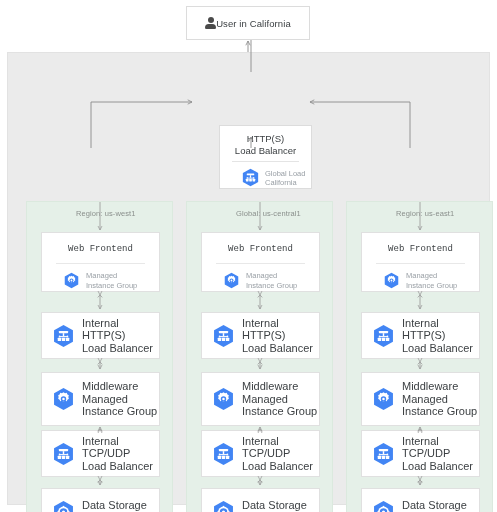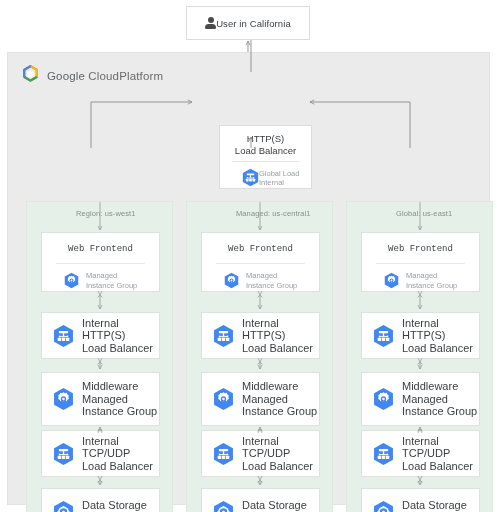--- a/index.html
+++ b/index.html
@@ -26,21 +26,21 @@
   .gcp-brand{position:absolute;left:14px;top:12px;display:flex;align-items:center;gap:8px;}
   .gcp-brand .txt{font-size:11.5px;color:#6b6b6b;letter-spacing:.15px;}
   .gcp-brand .txt b{font-weight:400;color:#5f6368;}
 
   
   .glb{position:absolute;left:211px;top:72px;width:93px;height:64px;
        background:#fff;border:1px solid #dcdcdc;box-sizing:border-box;}
   .glb .title{text-align:center;font-size:9.5px;color:#3c4043;line-height:11.5px;
               padding-top:7px;}
   .glb .rule{height:1px;background:#e4e4e4;margin:5px 12px 0 12px;}
-  .glb .row{display:flex;align-items:center;padding:6px 0 0 22px;}
+  .glb .row{display:flex;align-items:center;gap:6px;padding:6px 0 0 22px;}
   .glb .row .cap{font-size:7.5px;color:#9aa0a6;line-height:9px;}
 
   
   .region{position:absolute;top:148px;width:147px;height:344px;
           background:#e5f0e8;border:1px solid #dbe9de;box-sizing:border-box;}
   .region-label{position:absolute;left:9px;top:7px;font-size:7.5px;color:#8a8f8c;
                 letter-spacing:.1px;padding-left:40px;}
   #region-0{left:18px;}
   #region-1{left:178px;}
   #region-2{left:338px;}
@@ -73,34 +73,20 @@
   <div class="user-box">
     <span class="person-ico">
       <span class="head"></span>
         <span class="body"></span>
     </span>
     <span class="user-label">User in California</span>
   </div>
 
   <div class="gcp-panel">
 
-    <div class="gcp-brand">
-      <span>
-        <svg width="17" height="18" viewBox="0 0 17 18">
-          <path d="M8.5 1.2 L14.8 4.8 L14.8 12.0 L8.5 15.6 L2.2 12.0 L2.2 4.8 Z" fill="none" stroke="#ea4335" stroke-width="2.1"></path>
-          <path d="M8.5 1.2 L14.8 4.8 L14.8 12.0" fill="none" stroke="#fbbc05" stroke-width="2.1"></path>
-          <path d="M14.8 12.0 L8.5 15.6 L2.2 12.0" fill="none" stroke="#34a853" stroke-width="2.1"></path>
-          <path d="M2.2 12.0 L2.2 4.8 L8.5 1.2" fill="none" stroke="#4285f4" stroke-width="2.1"></path>
-          <path d="M8.5 5.3 L11.9 7.2 L11.9 10.5 L8.5 12.4 L5.1 10.5 L5.1 7.2 Z" fill="#ffffff"></path>
-        </svg>
-      </span>
-      <span class="txt">
-        <b>Google</b><span>&nbsp;</span><span>Cloud</span><span>Platform</span>
-      </span>
-    </div>
 
     <div class="glb">
       <div class="title">
         <div>HTTP(S)</div>
         <div>Load Balancer</div>
       </div>
       <div class="rule"></div>
       <div class="row">
         <span class="hex">
           <svg width="17" height="19" viewBox="0 0 20 22">
@@ -110,21 +96,21 @@
             <rect x="5.6" y="10.6" width="1.3" height="1.5" fill="#fff"></rect>
             <rect x="13.1" y="10.6" width="1.3" height="1.5" fill="#fff"></rect>
             <rect x="5.6" y="11.2" width="8.8" height="1.0" fill="#fff"></rect>
             <rect x="4.6" y="12.6" width="3.1" height="3.1" rx="0.5" fill="#fff"></rect>
             <rect x="8.5" y="12.6" width="3.1" height="3.1" rx="0.5" fill="#fff"></rect>
             <rect x="12.4" y="12.6" width="3.1" height="3.1" rx="0.5" fill="#fff"></rect>
           </svg>
         </span>
         <span class="cap">
           <div>Global Load</div>
-          <div>Internal</div>
+          <div>California</div>
         </span>
       </div>
     </div>
 
     <div id="region-0" class="region">
       <div class="region-label">Region: us-west1</div>
     <div class="node frontend" style="top: 30px; height: 60px;">
           <div class="fe-title">Web Frontend</div>
           <div class="fe-rule"></div>
           <div class="fe-row">
@@ -232,21 +218,21 @@
           <path d="M70.8,95.4 L73,93 L75.2,95.4" stroke="#9e9e9e" stroke-width="0.9" fill="none"></path>
           <path d="M73,160 L73,167" stroke="#9e9e9e" stroke-width="0.9" fill="none" marker-end="url(#rdn0)" marker-start="url(#rdn0)"></path>
           <path d="M70.8,162.4 L73,160 L75.2,162.4" stroke="#9e9e9e" stroke-width="0.9" fill="none"></path>
           <path d="M73,227 L73,225" stroke="#9e9e9e" stroke-width="0.9" fill="none" marker-end="url(#rdn0)" marker-start="url(#rdn0)"></path>
           <path d="M70.8,229.4 L73,227 L75.2,229.4" stroke="#9e9e9e" stroke-width="0.9" fill="none"></path>
           <path d="M73,278 L73,283" stroke="#9e9e9e" stroke-width="0.9" fill="none" marker-end="url(#rdn0)" marker-start="url(#rdn0)"></path>
           <path d="M70.8,280.4 L73,278 L75.2,280.4" stroke="#9e9e9e" stroke-width="0.9" fill="none"></path>
         </svg>
       </div>
     <div id="region-1" class="region">
-      <div class="region-label">Managed: us-central1</div>
+      <div class="region-label">Global: us-central1</div>
     <div class="node frontend" style="top: 30px; height: 60px;">
           <div class="fe-title">Web Frontend</div>
           <div class="fe-rule"></div>
           <div class="fe-row">
             <span class="hex">
               <svg width="15" height="17" viewBox="0 0 20 22">
                 <path d="M10 0.6 L19 5.6 L19 16.4 L10 21.4 L1 16.4 L1 5.6 Z" fill="#4285f4"></path>
                 <path d="M10 4.6 l1.5 0.9 1.6 -0.5 0.6 1.6 1.4 0.9 -0.5 1.6 0.5 1.6 -1.4 0.9 -0.6 1.6 -1.6 -0.5 -1.5 0.9 -1.5 -0.9 -1.6 0.5 -0.6 -1.6 -1.4 -0.9 0.5 -1.6 -0.5 -1.6 1.4 -0.9 0.6 -1.6 1.6 0.5 Z" fill="#fff"></path>
                 <circle cx="10" cy="11" r="2.6" fill="#4285f4"></circle>
                 <circle cx="10" cy="11" r="1.2" fill="#fff"></circle>
@@ -348,21 +334,21 @@
           <path d="M70.8,95.4 L73,93 L75.2,95.4" stroke="#9e9e9e" stroke-width="0.9" fill="none"></path>
           <path d="M73,160 L73,167" stroke="#9e9e9e" stroke-width="0.9" fill="none" marker-end="url(#rdn1)" marker-start="url(#rdn1)"></path>
           <path d="M70.8,162.4 L73,160 L75.2,162.4" stroke="#9e9e9e" stroke-width="0.9" fill="none"></path>
           <path d="M73,227 L73,225" stroke="#9e9e9e" stroke-width="0.9" fill="none" marker-end="url(#rdn1)" marker-start="url(#rdn1)"></path>
           <path d="M70.8,229.4 L73,227 L75.2,229.4" stroke="#9e9e9e" stroke-width="0.9" fill="none"></path>
           <path d="M73,278 L73,283" stroke="#9e9e9e" stroke-width="0.9" fill="none" marker-end="url(#rdn1)" marker-start="url(#rdn1)"></path>
           <path d="M70.8,280.4 L73,278 L75.2,280.4" stroke="#9e9e9e" stroke-width="0.9" fill="none"></path>
         </svg>
       </div>
     <div id="region-2" class="region">
-      <div class="region-label">Global: us-east1</div>
+      <div class="region-label">Region: us-east1</div>
     <div class="node frontend" style="top: 30px; height: 60px;">
           <div class="fe-title">Web Frontend</div>
           <div class="fe-rule"></div>
           <div class="fe-row">
             <span class="hex">
               <svg width="15" height="17" viewBox="0 0 20 22">
                 <path d="M10 0.6 L19 5.6 L19 16.4 L10 21.4 L1 16.4 L1 5.6 Z" fill="#4285f4"></path>
                 <path d="M10 4.6 l1.5 0.9 1.6 -0.5 0.6 1.6 1.4 0.9 -0.5 1.6 0.5 1.6 -1.4 0.9 -0.6 1.6 -1.6 -0.5 -1.5 0.9 -1.5 -0.9 -1.6 0.5 -0.6 -1.6 -1.4 -0.9 0.5 -1.6 -0.5 -1.6 1.4 -0.9 0.6 -1.6 1.6 0.5 Z" fill="#fff"></path>
                 <circle cx="10" cy="11" r="2.6" fill="#4285f4"></circle>
                 <circle cx="10" cy="11" r="1.2" fill="#fff"></circle>

